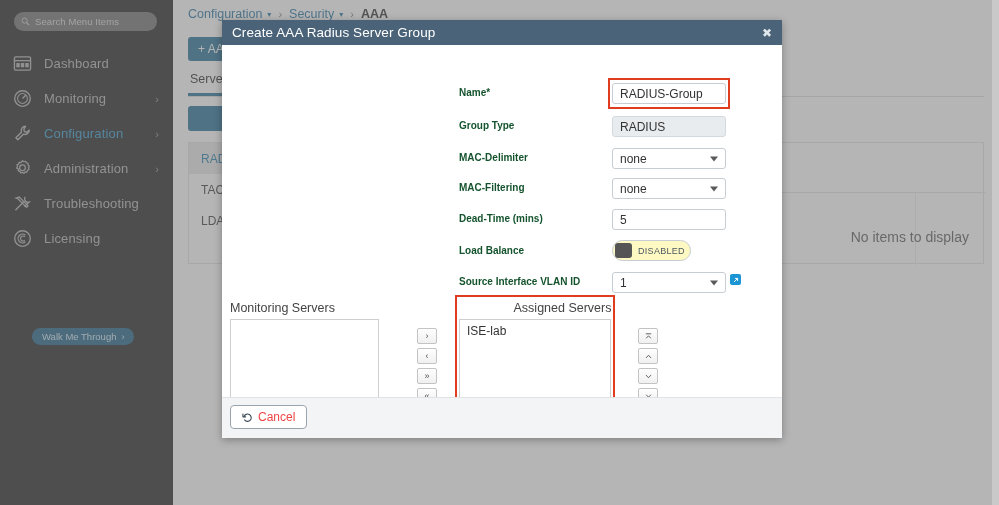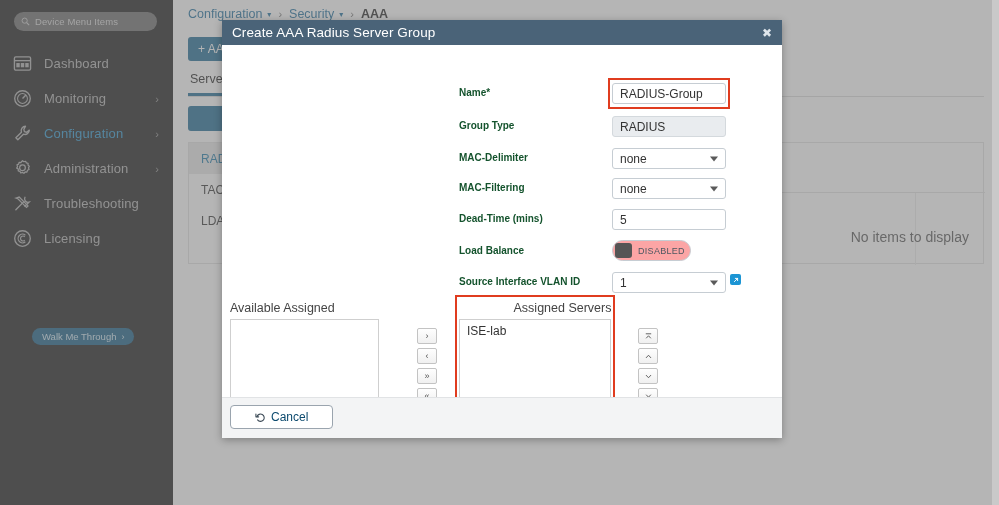--- a/index.html
+++ b/index.html
@@ -220,21 +220,21 @@
   }
   .redbox {
     position: absolute;
     border: 2px solid #e03c1f;
     pointer-events: none;
   }
   .toggle {
     width: 79px; height: 21px;
     border: 1px solid #c6cdd3;
     border-radius: 11px;
-    background: #fca5a5;
+    background: #fef9c3;
     display: flex; align-items: center;
     padding: 2px;
     cursor: pointer;
   }
   .toggle .knob {
     width: 17px; height: 15px;
     background: #555; border-radius: 3px;
     flex: 0 0 auto;
   }
   .toggle .tlabel {
@@ -276,26 +276,26 @@
     line-height: 1;
   }
   .modal-foot {
     position: relative;
     height: 41px;
     background: #f3f4f5;
     border-top: 1px solid #e1e3e5;
   }
   .cancel-btn {
     position: absolute; left: 8px; top: 7px;
-    height: 24px; padding: 0 24px;
+    height: 24px; padding: 0 11px;
     border: 1px solid #9aa4ae;
     border-radius: 4px;
     background: #fff;
     display: flex; align-items: center; gap: 5px;
-    font-size: 12px; color: #0c4a6e;
+    font-size: 12px; color: #ef4444;
     cursor: pointer;
   }
   .apply-btn {
     position: absolute; right: 7px; top: 5px;
     height: 28px; padding: 0 14px;
     background: #4a6378;
     border-radius: 4px;
     display: flex; align-items: center; gap: 7px;
     font-size: 12.5px; color: #fff;
     cursor: pointer;
@@ -344,21 +344,21 @@
       <div class="rp-empty">No items to display</div>
     </div>
   </div>
 
   <div class="sidebar">
     <div class="search-wrap">
       <svg class="search-ico" viewBox="0 0 16 16">
         <circle cx="6.5" cy="6.5" r="4.6" fill="none" stroke="#e0e0e0" stroke-width="1.6"></circle>
         <line x1="10" y1="10" x2="14.5" y2="14.5" stroke="#e0e0e0" stroke-width="1.8"></line>
       </svg>
-      <span class="search-ph">Device Menu Items</span>
+      <span class="search-ph">Search Menu Items</span>
     </div>
 
     <div class="nav">
 
       <div class="nav-item">
         <span class="nav-ico">
           <svg width="19" height="19" viewBox="0 0 20 20">
             <rect x="1.5" y="3" width="17" height="14" rx="1.5" fill="none" stroke="#b0b0b0" stroke-width="1.4"></rect>
             <line x1="1.5" y1="7" x2="18.5" y2="7" stroke="#b0b0b0" stroke-width="1.4"></line>
             <rect x="3.5" y="9.5" width="3.6" height="4.5" fill="#b0b0b0"></rect>
@@ -487,21 +487,21 @@
           <span>1</span>
           <span class="car"></span>
         </div>
       </div>
       <div class="extlink" style="top:229px;">
         <svg width="8" height="8" viewBox="0 0 10 10">
           <path d="M3 7L7 3M7 3H4.2M7 3v2.8" fill="none" stroke="#fff" stroke-width="1.2" stroke-linecap="round"></path>
         </svg>
       </div>
 
-      <div class="sec-label" style="left:8px; top:256px;">Available Assigned</div>
+      <div class="sec-label" style="left:8px; top:256px;">Monitoring Servers</div>
       <div class="listbox" style="left:8px; top:274px; width:149px; height:86px;"></div>
 
       <div class="sec-label" style="left:263px; top:256px; width:155px; text-align:center;">Assigned Servers</div>
       <div class="listbox" style="left:237px; top:274px; width:152px; height:86px;">
         <div class="lb-item">ISE-lab</div>
       </div>
       <div class="redbox" style="left:233px; top:250px; width:160px; height:116px;"></div>
 
       <div class="sqbtn" style="left:195px; top:283px;">›</div>
       <div class="sqbtn" style="left:195px; top:303px;">‹</div>

